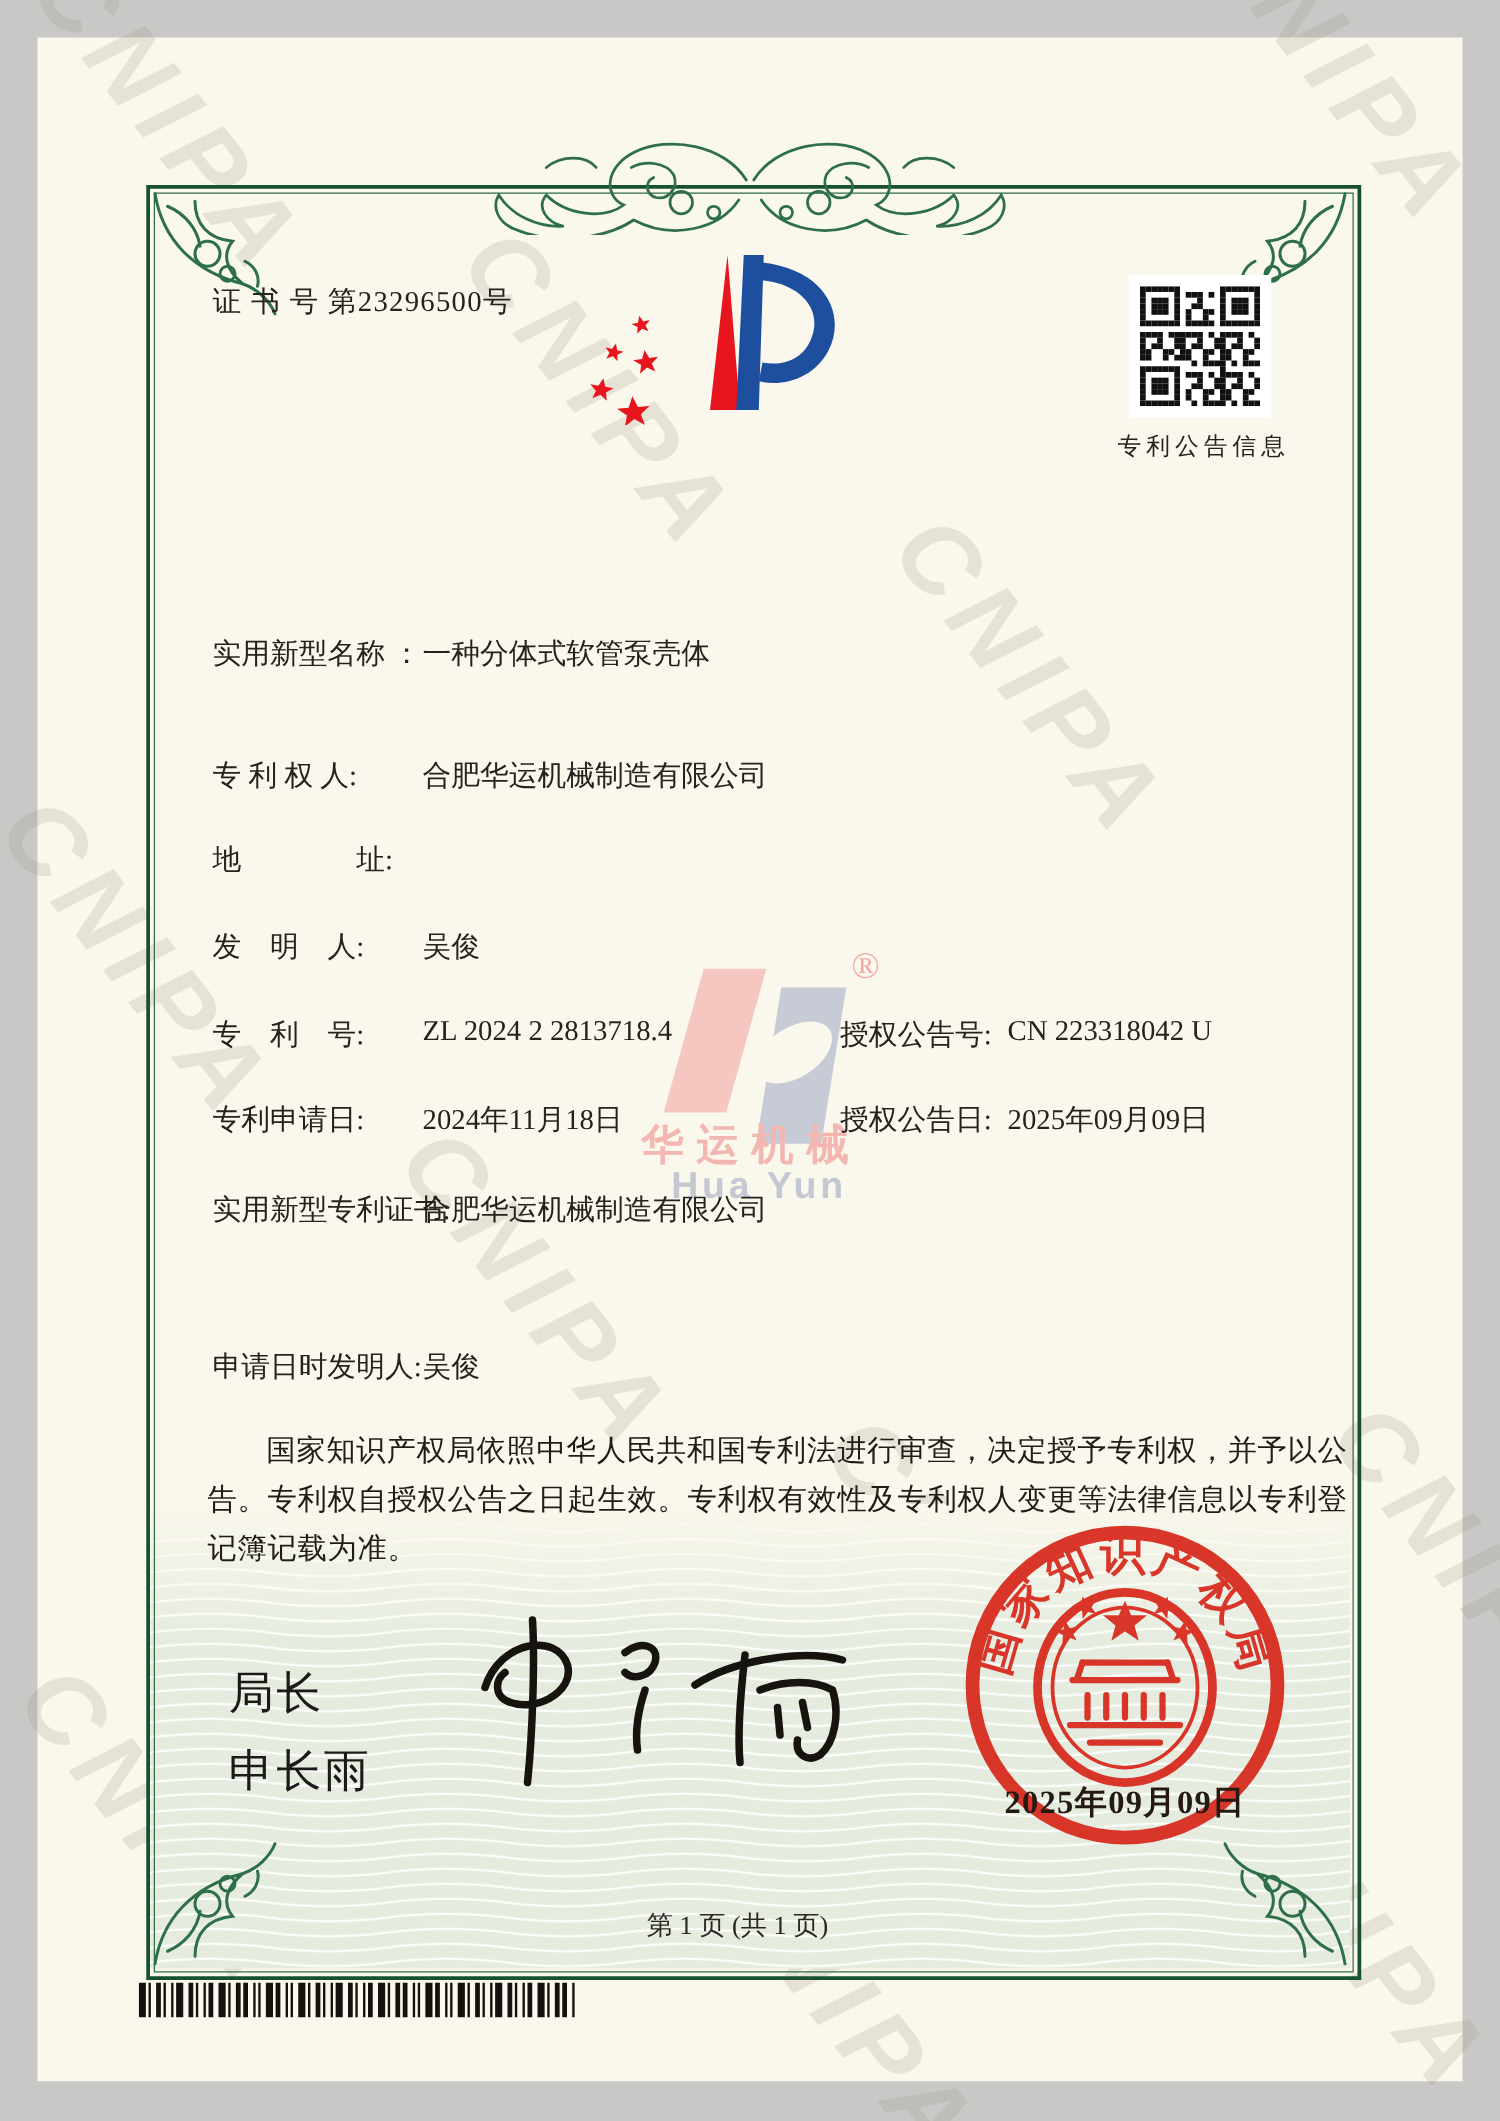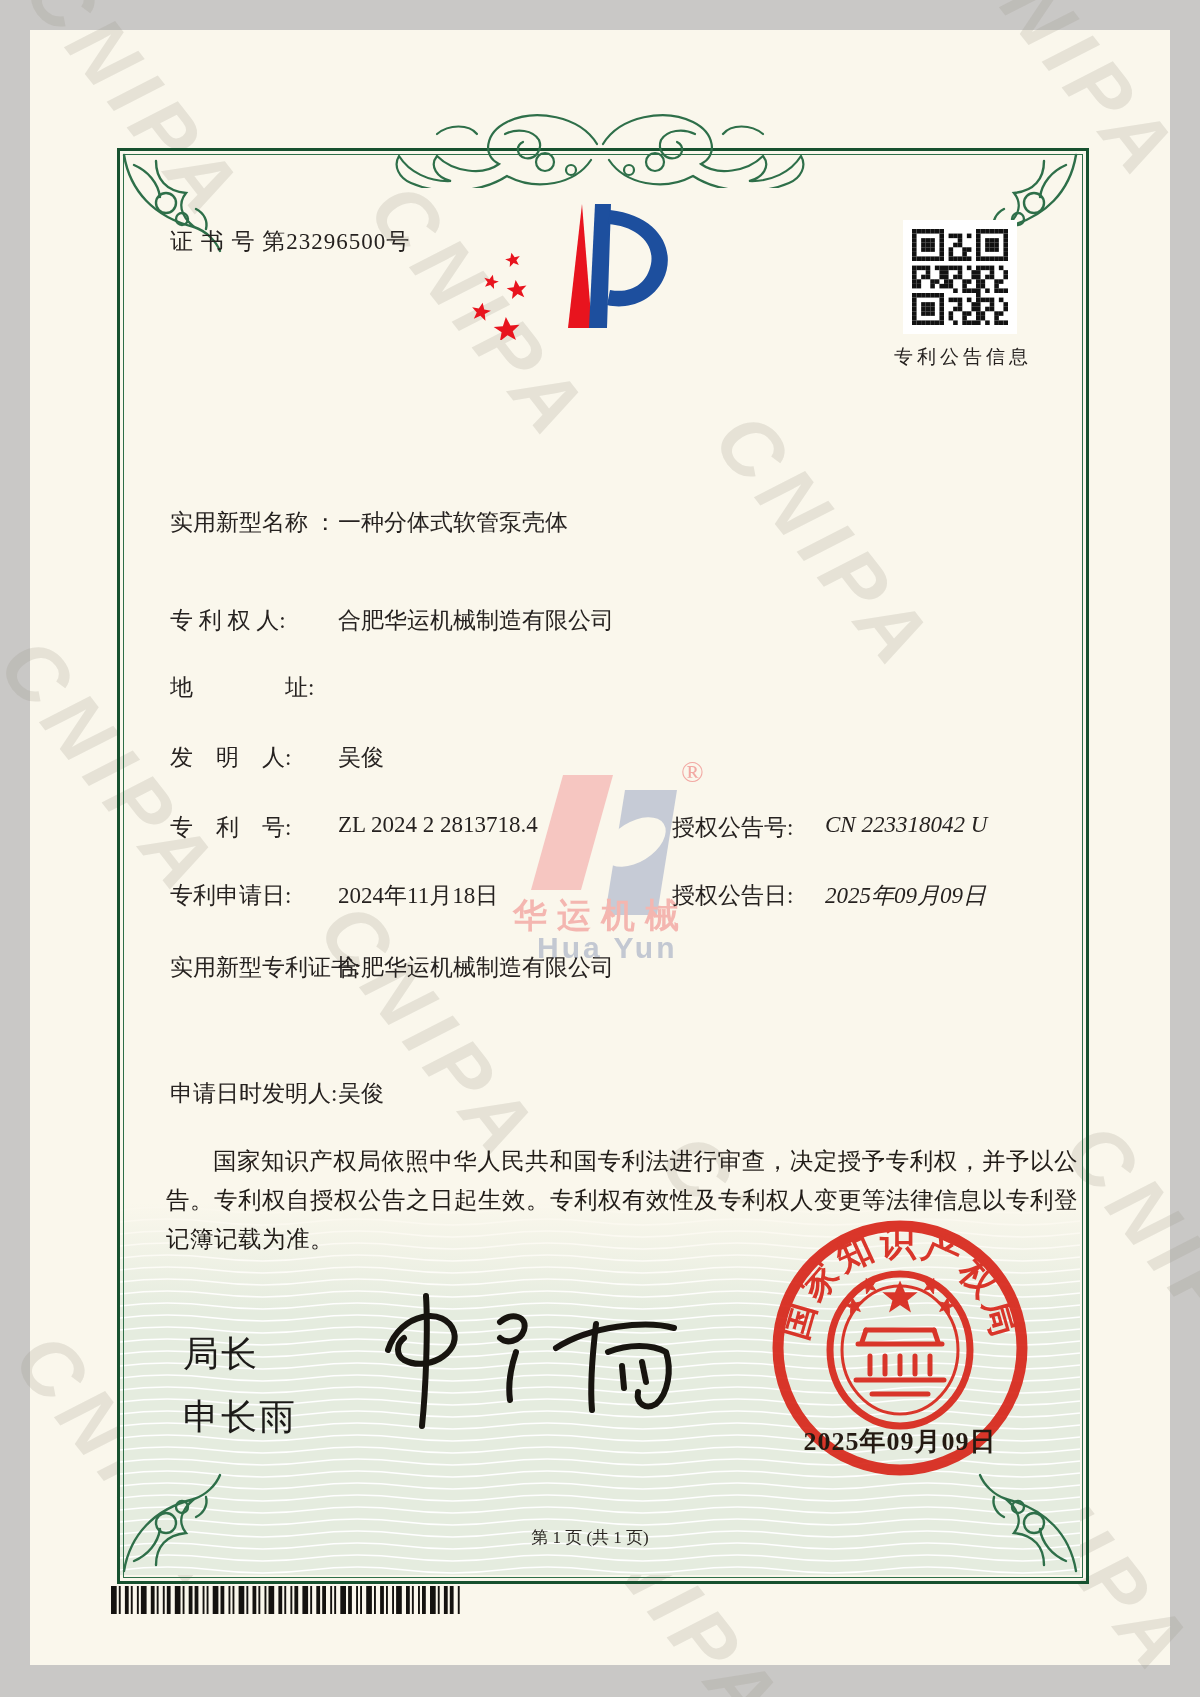--- a/index.html
+++ b/index.html
@@ -38,40 +38,40 @@
   .qrlabel{position:absolute;left:838px;top:314px;width:190px;text-align:center;
            font-size:19px;letter-spacing:4px;}
 
   .title{position:absolute;left:275px;top:318px;width:500px;text-align:center;
          font-size:46px;font-weight:bold;letter-spacing:7px;color:#14100e;}
 
   .row{position:absolute;left:0;top:0;width:952px;height:30px;font-size:23px;}
   .row .lab {position:absolute;left:140px;white-space:pre;}
   .row .val {position:absolute;left:308px;white-space:pre;}
   .row .lab2{position:absolute;left:642px;white-space:pre;}
-  .row .val2{position:absolute;left:795px;white-space:pre;font-style:italic;}
+  .row .val2{position:absolute;left:776px;white-space:pre;}
   .r1{top:477px;} .r2{top:575px;} .r3{top:642px;} .r4{top:712px;}
   .r5{top:782px;} .r6{top:850px;} .r7{top:922px;} .r8{top:1048px;text-decoration:underline;}
 
   .centerlogo{position:absolute;left:455px;top:700px;width:240px;height:235px;pointer-events:none;}
 
   .body-par{position:absolute;left:136px;top:1112px;width:912px;font-size:23.5px;
             line-height:39px;text-align:justify;text-indent:2em;letter-spacing:0.5px;color:#211c18;}
 
   .signer{position:absolute;left:153px;top:1300px;
           font-family:"Liberation Sans","DejaVu Sans",sans-serif;font-size:36px;color:#1c1a18;}
   .signer div{margin-bottom:14px;letter-spacing:2px;}
   .signature{position:absolute;left:330px;top:1248px;width:340px;height:160px;}
 
   .seal{position:absolute;left:740px;top:1188px;width:260px;height:260px;opacity:0.93;}
   .seal-date{position:absolute;left:740px;top:1394px;width:260px;text-align:center;
              font-size:26px;letter-spacing:1px;color:#241a12;font-weight:bold;}
 
   .pagefoot{position:absolute;left:87px;top:1496px;width:946px;text-align:center;
-            font-size:17px;color:#2a2622;}
+            font-size:21px;color:#2a2622;}
   .barcode{position:absolute;left:81px;top:1556px;width:352px;height:28px;}
 </style>
 </head>
 <body>
 
 <div class="page">
  <div class="paper">
 
   <div class="wm" style="left:-45px;top:15px">CNIPA</div>
   <div class="wm" style="left:300px;top:235px">CNIPA</div>

